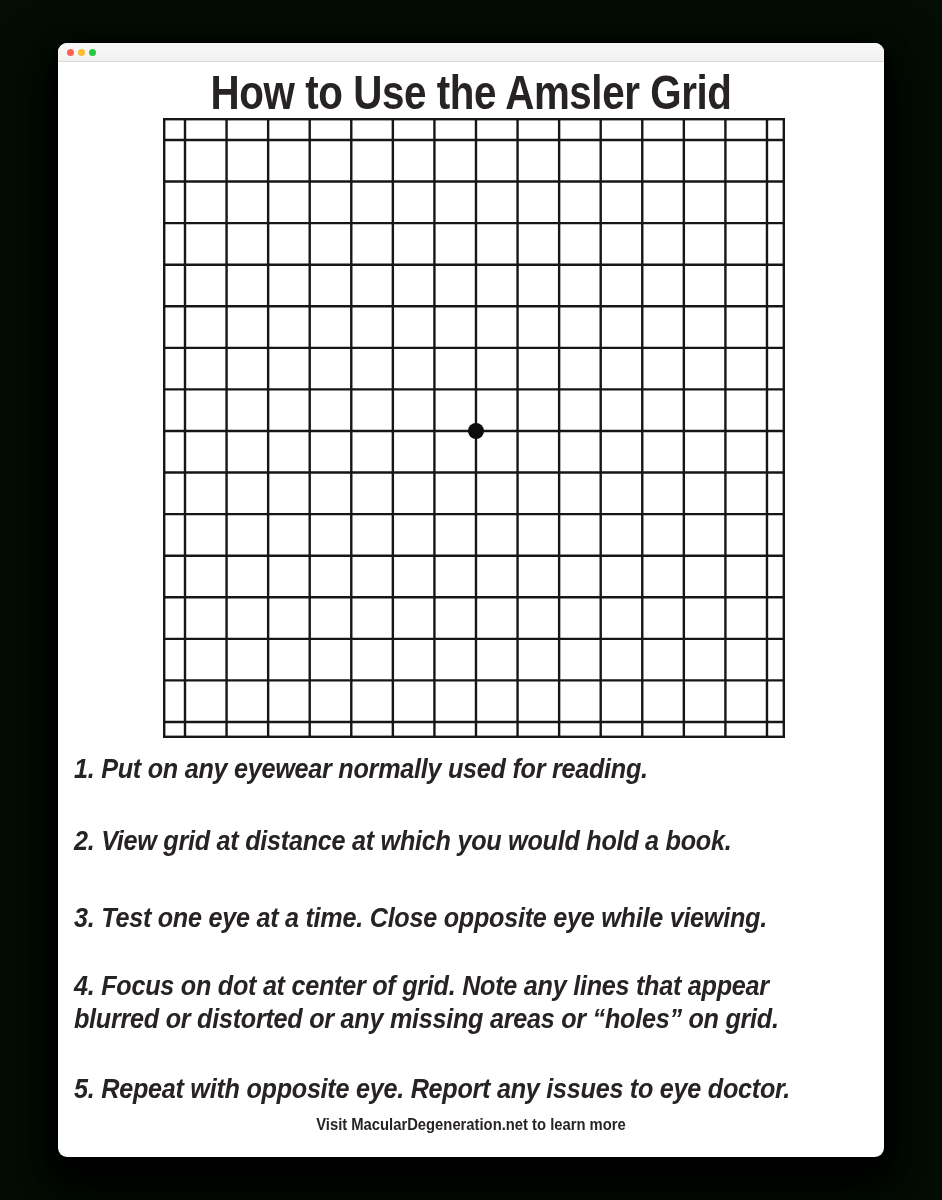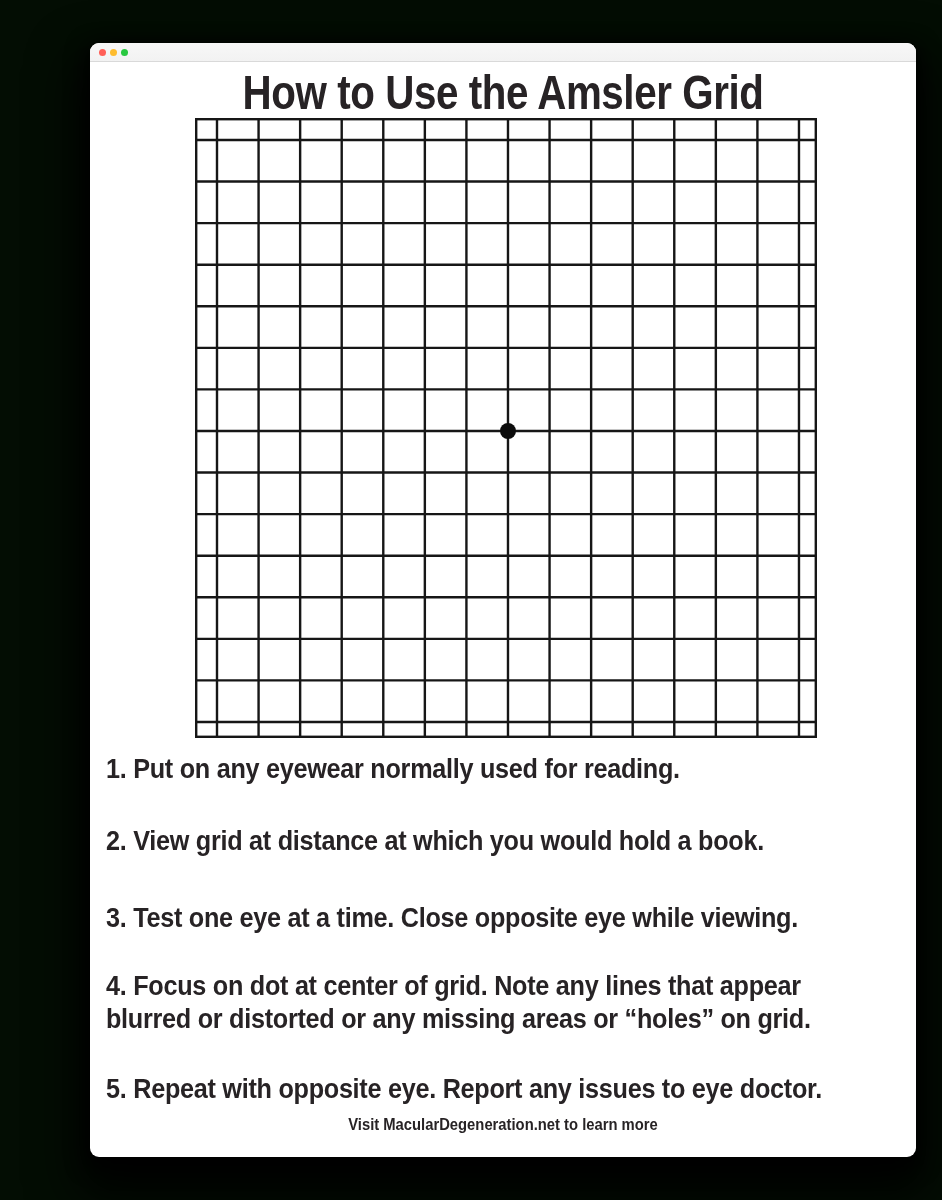--- a/index.html
+++ b/index.html
@@ -11,21 +11,21 @@
     --titlebar-border:#d9d9d9;
   }
   *{margin:0;padding:0;box-sizing:border-box;}
   html,body{width:942px;height:1200px;overflow:hidden;}
   body{
     background:var(--bg);
     font-family:"Liberation Sans",sans-serif;
     position:relative;
   }
   .desktop{
-    position:absolute;inset:0;margin-left:32px;
+    position:absolute;inset:0;
   }
   .window{
     position:absolute;
     left:58px;top:43px;
     width:826px;height:1114px;
     background:#ffffff;
     border-radius:9px;
     overflow:hidden;
     box-shadow:0 26px 48px 14px rgba(0,0,0,0.92),
                0 6px 20px 4px rgba(0,0,0,0.85);
@@ -48,21 +48,21 @@
     font-weight:800;
     letter-spacing:-0.5px;
     color:var(--ink);
     transform:scaleX(0.84);
     white-space:nowrap;
   }
   .grid-wrap{
     position:absolute;left:105px;top:75px;width:622px;height:620px;
   }
   .instructions{
-    position:absolute;left:0;top:0;right:0;bottom:0;pointer-events:none;
+    position:absolute;left:0;top:0;right:0;bottom:0;pointer-events:none;font-style:italic;
   }
   .instruction{
     position:absolute;left:16px;
     color:var(--ink);
     font-size:28px;font-weight:700;
     letter-spacing:-0.3px;
     transform:scaleX(0.9);
     transform-origin:left top;
   }
   .instruction .iline{

